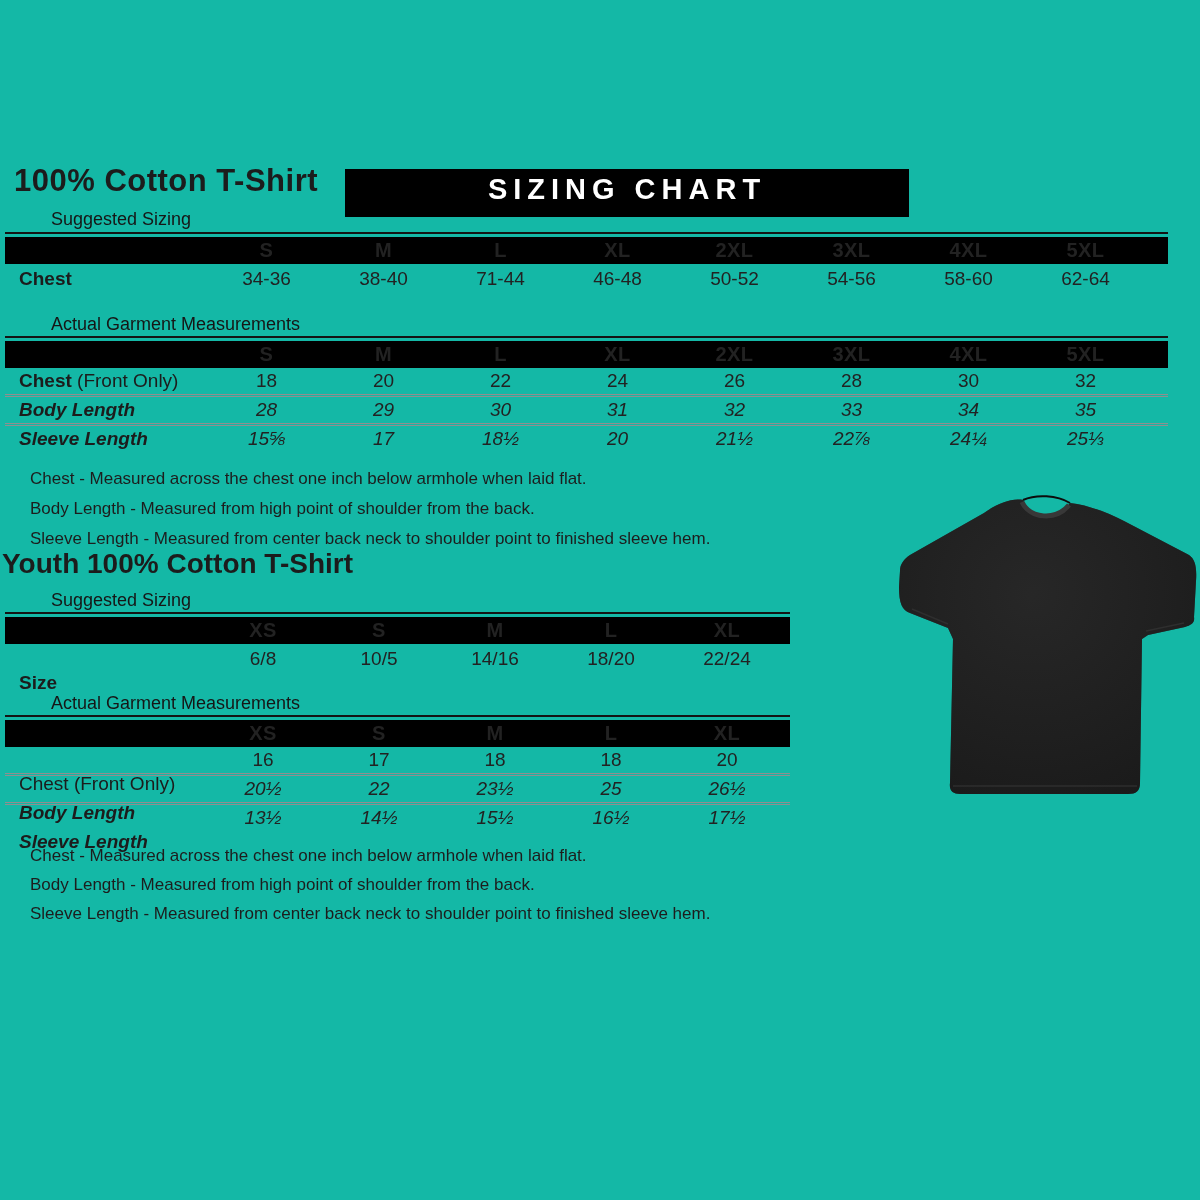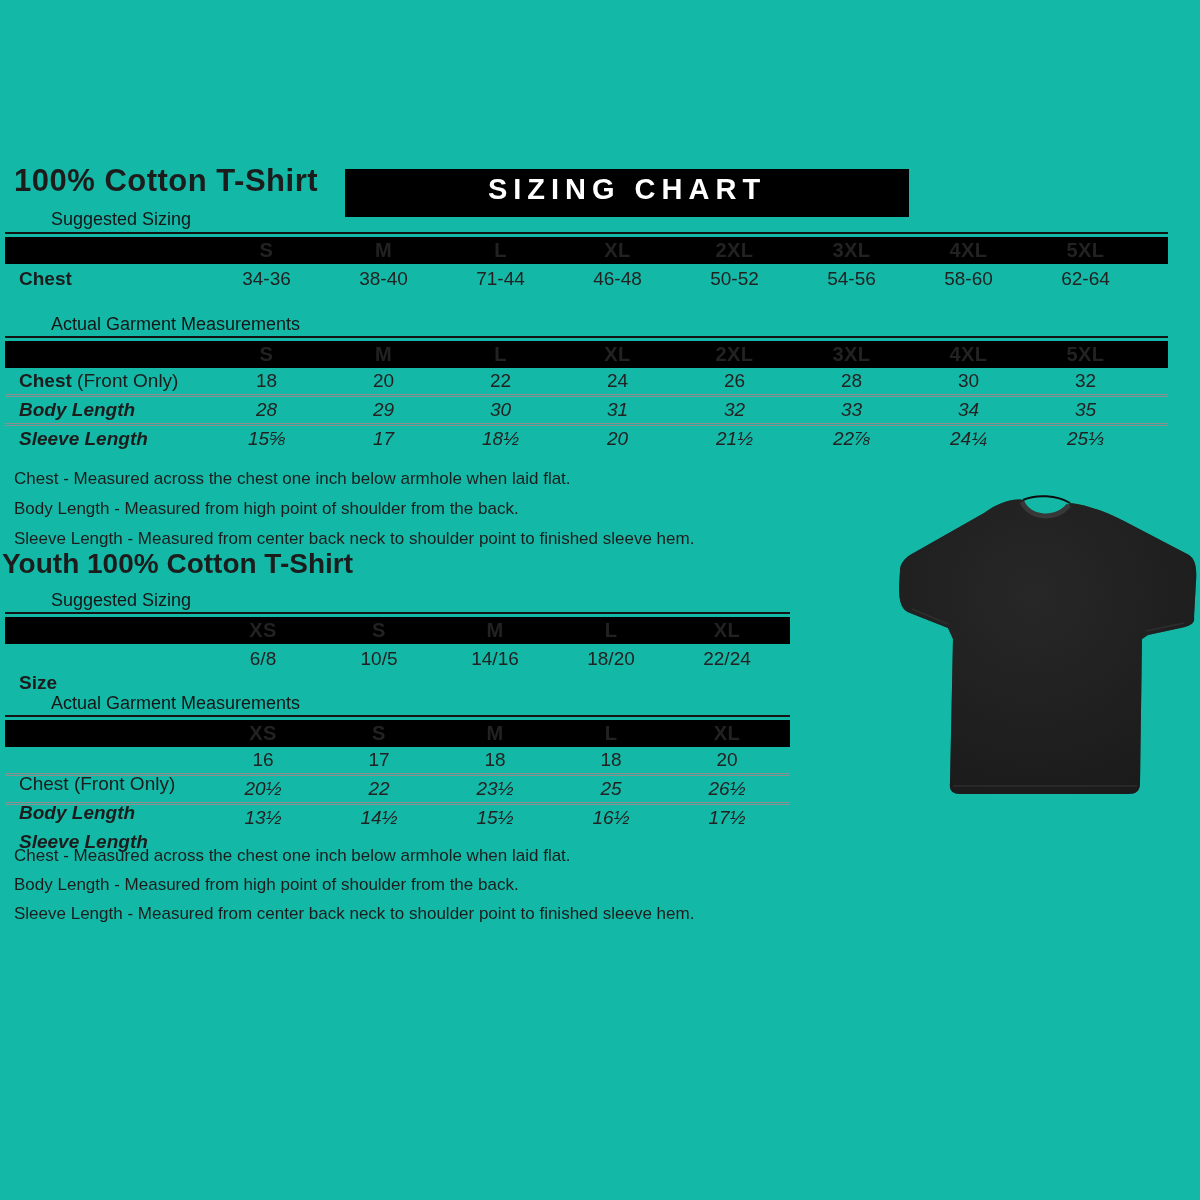--- a/index.html
+++ b/index.html
@@ -40,21 +40,21 @@
   .youth .vc   { width:116px; text-align:center; }
   .rl { padding-left:14px; box-sizing:border-box; font-weight:bold; white-space:nowrap; }
   .rl.reg { font-weight:normal; }
   .rl .suffix { font-weight:normal; }
   .hc { letter-spacing:0.5px; text-align:center; }
   .vc { color:#222; }
 
   .notes { font-size:17px; color:#1d1d1d; }
   .notes-adult { left:14px; top:464px; line-height:30px; }
   .notes-youth { left:14px; top:841px; line-height:29px; }
-  .notes div { white-space:nowrap; }
+  .notes div { white-space:nowrap;margin-left:16px; }
 
   .tshirt { left:896px; top:487px; width:302px; height:320px; }
 </style>
 </head>
 <body>
 
 <div class="page">
 
   <div class="abs title">100% Cotton T-Shirt</div>
   <div class="abs banner">SIZING CHART</div>

